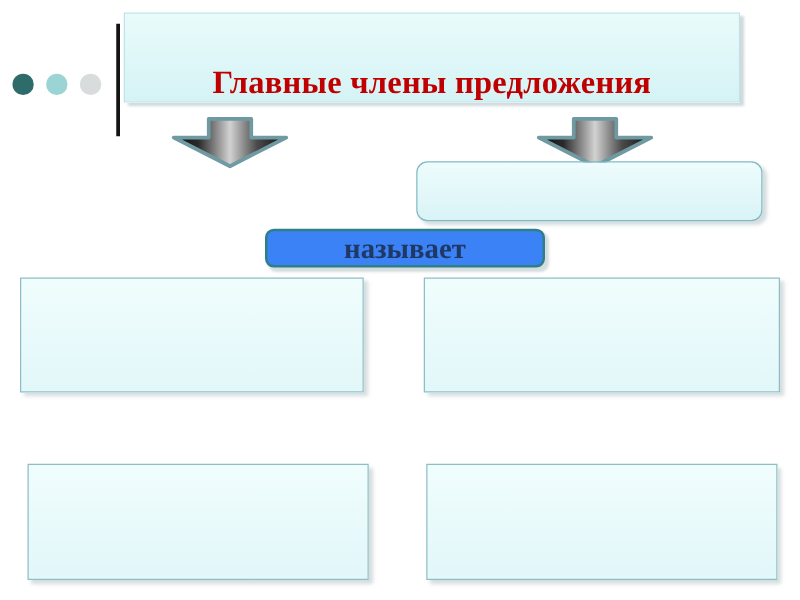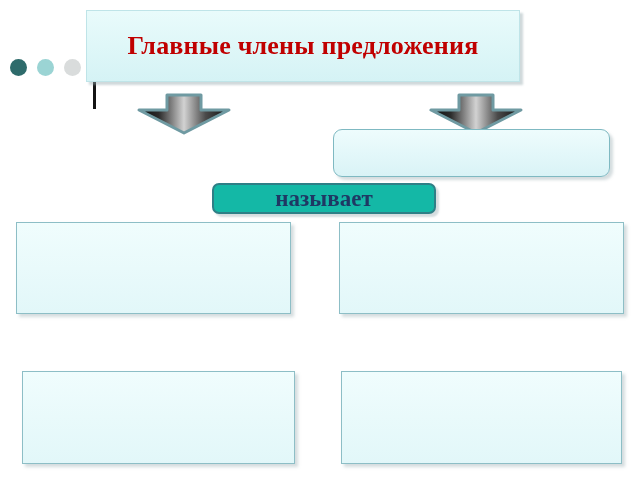--- a/index.html
+++ b/index.html
@@ -35,29 +35,29 @@
     left: 93px;
     top: 19px;
     width: 3px;
     height: 90px;
     background: #141414;
   }
 
   
   #title-box {
     position: absolute;
-    left: 86px;
+    left: 99px;
     top: 10px;
-    width: 434px;
+    width: 493px;
     height: 72px;
     background: linear-gradient(180deg, #e9fbfb 0%, #d5f3f5 100%);
     border: 1px solid #bfe4e8;
     box-shadow: 3px 3px 2px rgba(150,170,175,0.45);
     display: flex;
-    align-items: center;
+    align-items: flex-end;
     justify-content: center;
     box-sizing: border-box;
   }
   #title-text {
     color: #c00000;
     font-size: 26px;
     font-weight: bold;
     font-family: "Liberation Serif", serif;
     letter-spacing: 0.2px;
     white-space: nowrap;
@@ -82,21 +82,21 @@
     background: linear-gradient(180deg, #eefcfd 0%, #d9f3f6 100%);
     border: 1px solid #7fb9c2;
     border-radius: 9px;
     box-shadow: 3px 3px 3px rgba(150,170,175,0.40);
     box-sizing: border-box;
   }
 
   
   .label-pill {
     position: absolute;
-    background: #14b8a6;
+    background: #3b82f6;
     border: 2px solid #2e7f86;
     border-radius: 7px;
     display: flex;
     align-items: center;
     justify-content: center;
     box-shadow: 3px 3px 2px rgba(150,170,175,0.40);
     box-sizing: border-box;
   }
   .label-pill span {
     color: #1f3864;

